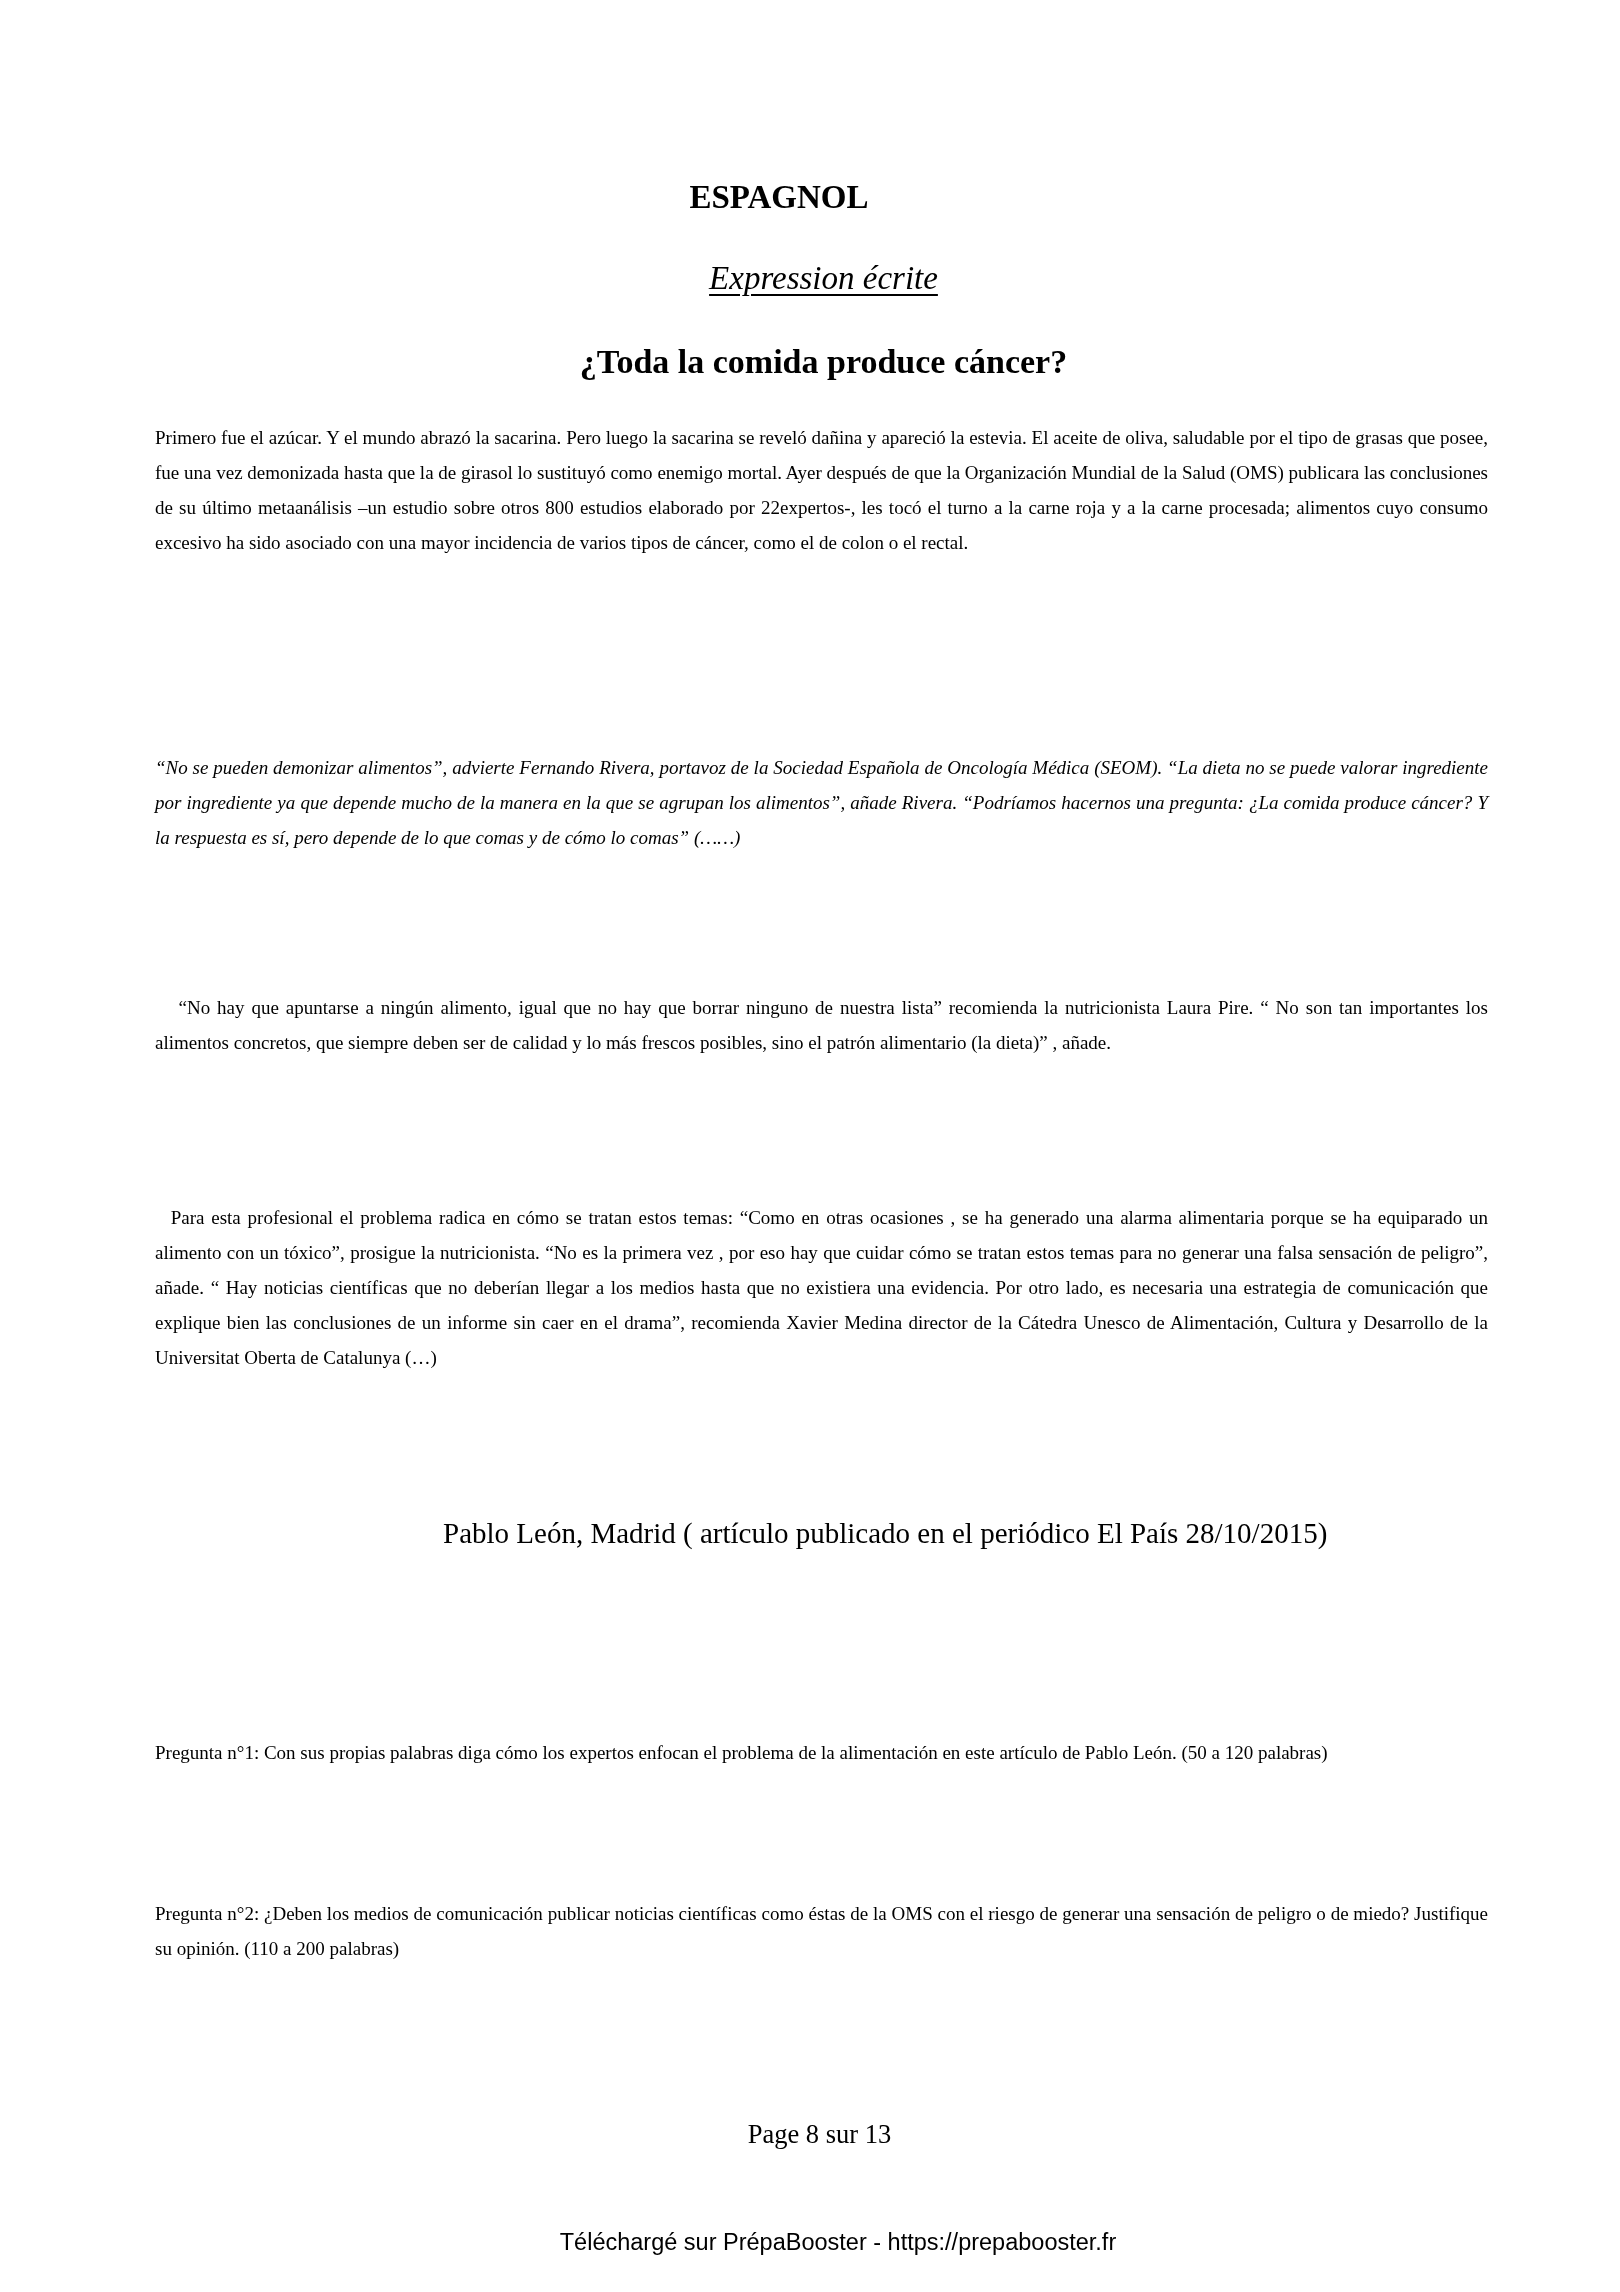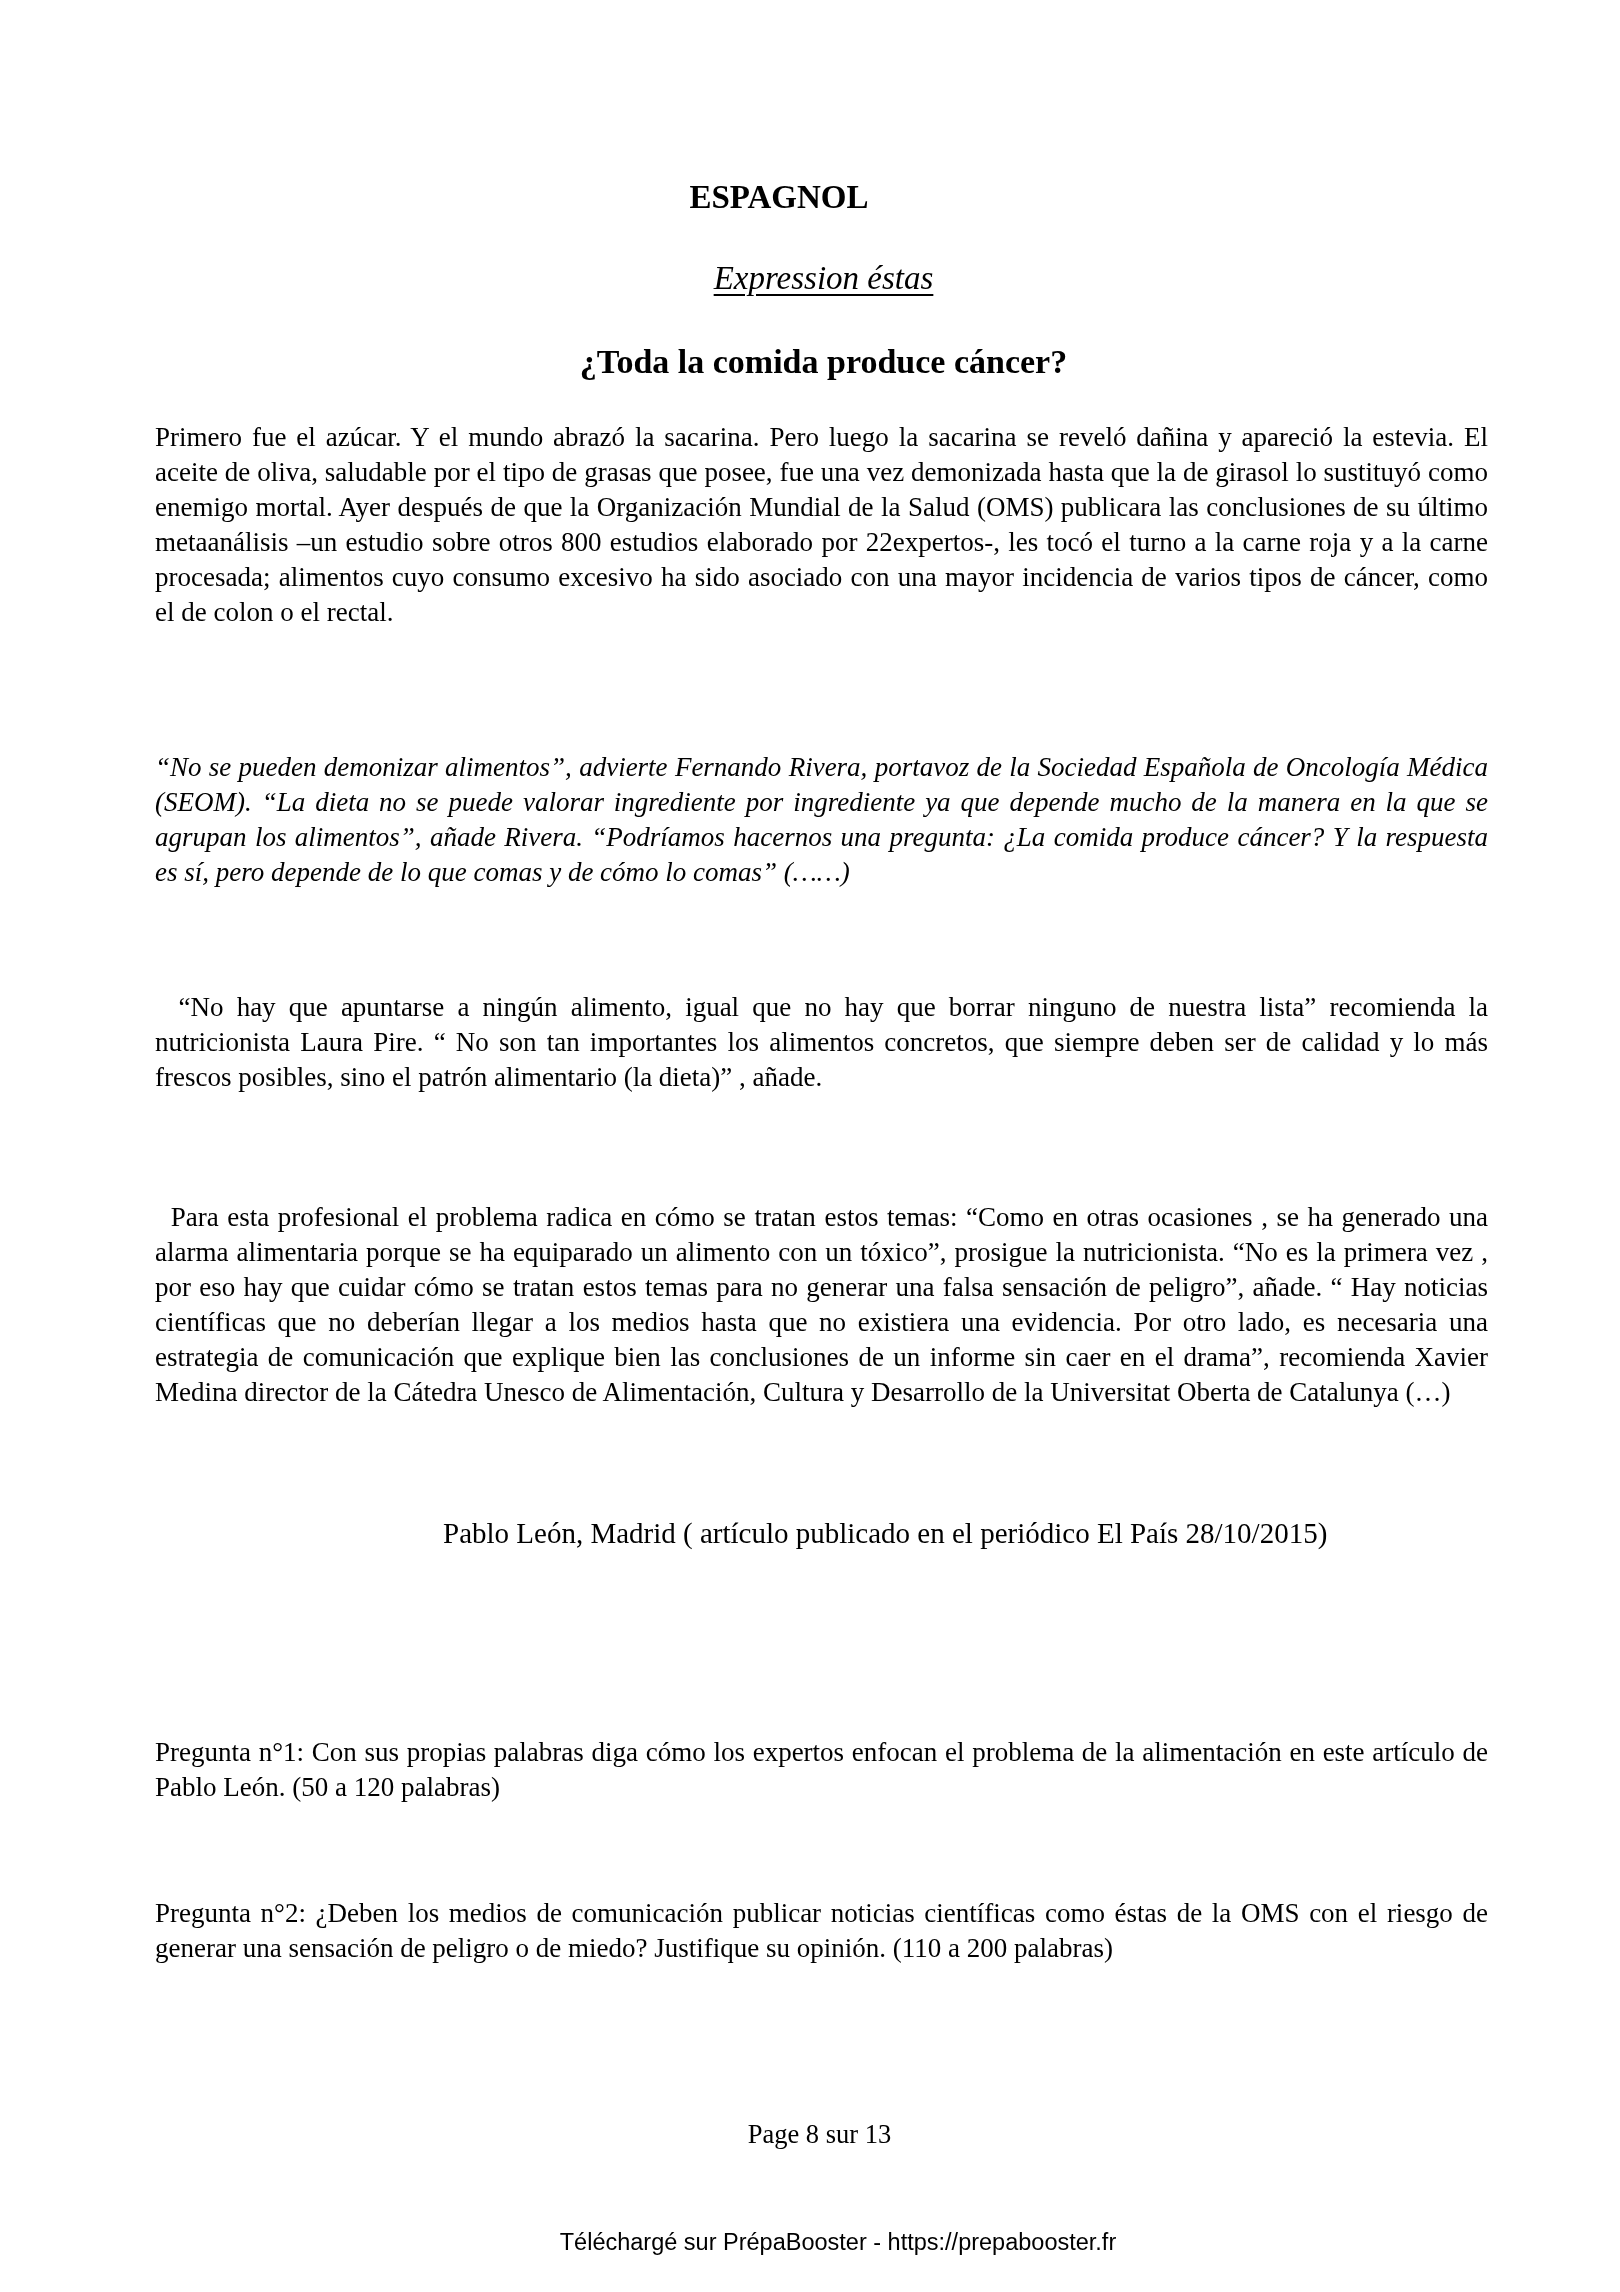--- a/index.html
+++ b/index.html
@@ -53,21 +53,21 @@
     width: 1647px;
     text-align: center;
     font-weight: bold;
     font-size: 34px;
     line-height: 45px;
   }
   .body-text {
     position: absolute;
     left: 155px;
     width: 1333px;
-    font-size: 27px;
+    font-size: 19px;
     line-height: 35px;
     text-align: justify;
   }
   .body-text p {
     margin: 0;
     text-align: justify;
   }
   #para-1 { top: 420px; }
   #para-2 { top: 750px; font-style: italic; }
   #para-3 { top: 990px; }
@@ -106,21 +106,21 @@
   }
 </style>
 </head>
 <body>
 
 <div class="page">
 
   <div class="subject">ESPAGNOL</div>
 
   <div class="exercise-type">
-    <span>Expression éstas</span>
+    <span>Expression écrite</span>
   </div>
 
   <div class="article-title">¿Toda la comida produce cáncer?</div>
 
   <div class="body-text" id="para-1">
     <p>Primero fue el azúcar. Y el mundo abrazó la sacarina. Pero luego la sacarina se reveló dañina y apareció la estevia. El aceite de oliva, saludable por el tipo de grasas que posee, fue una vez demonizada hasta que la de girasol lo sustituyó como enemigo mortal. Ayer después de que la Organización Mundial de la Salud (OMS) publicara las conclusiones de su último metaanálisis –un estudio sobre otros 800 estudios elaborado por 22expertos-, les tocó el turno a la carne roja y a la carne procesada; alimentos cuyo consumo excesivo ha sido asociado con una mayor incidencia de varios tipos de cáncer, como el de colon o el rectal.</p>
   </div>
 
   <div class="body-text" id="para-2">
     <p>“No se pueden demonizar alimentos”, advierte Fernando Rivera, portavoz de la Sociedad Española de Oncología Médica (SEOM). “La dieta no se puede valorar ingrediente por ingrediente ya que depende mucho de la manera en la que se agrupan los alimentos”, añade Rivera. “Podríamos hacernos una pregunta: ¿La comida produce cáncer? Y la respuesta es sí, pero depende de lo que comas y de cómo lo comas” (……)</p>

